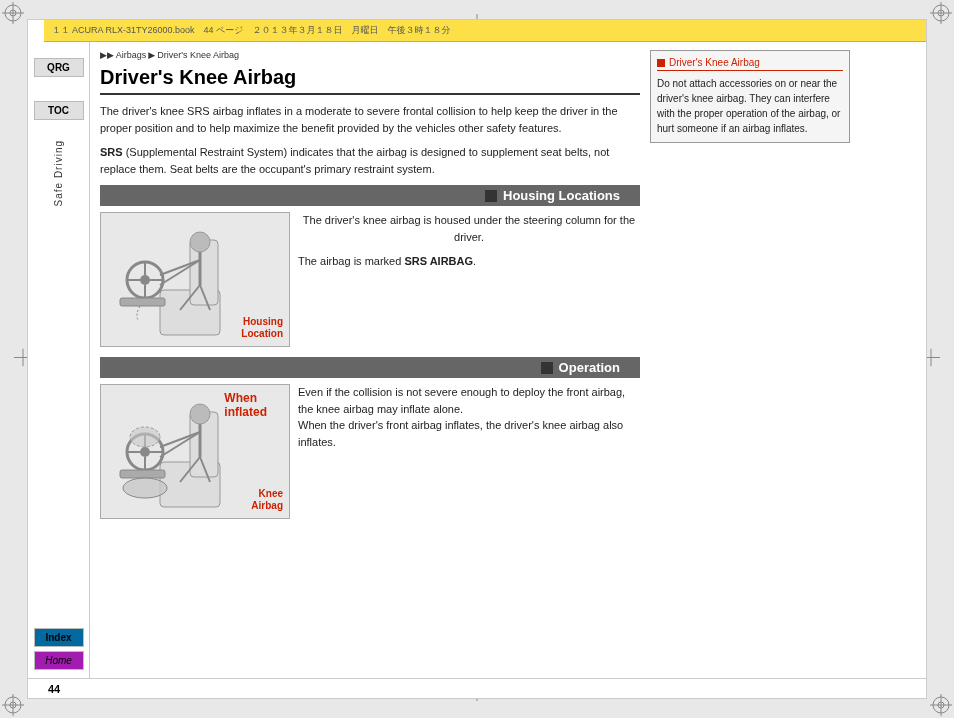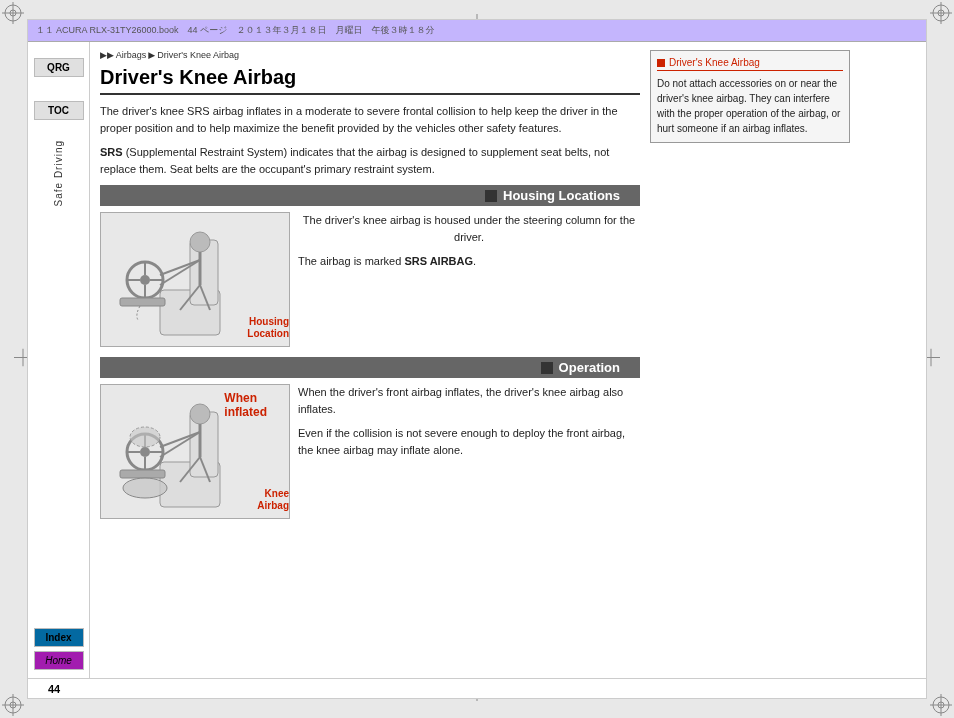--- a/index.html
+++ b/index.html
@@ -30,27 +30,28 @@
       border: 1px solid #ccc;
       position: relative;
       display: flex;
       flex-direction: column;
     }
 
     
     .header-bar {
       height: 22px;
       border-bottom: 1px solid #aaa;
-      background: #c4b5fd;
+      background: #fde047;
       display: flex;
       align-items: center;
       padding: 4px 8px;
       font-size: 9px;
       color: #555;
       justify-content: space-between;
+      margin-left: 16px;
     }
 
     
     .corner-mark {
       position: absolute;
       width: 22px;
       height: 22px;
       display: flex;
       align-items: center;
       justify-content: center;
@@ -225,21 +226,21 @@
       position: relative;
       overflow: hidden;
       display: flex;
       align-items: center;
       justify-content: center;
     }
 
     .diagram-label {
       position: absolute;
       bottom: 6px;
-      right: 0;
+      right: 6px;
       font-size: 10px;
       font-weight: bold;
       color: #cc2200;
       text-align: right;
       line-height: 1.2;
     }
 
     .diagram-label-top {
       position: absolute;
       top: 6px;
@@ -499,22 +500,22 @@
               <div class="diagram-label-top">
                 <span>When</span><br>
                 <span>inflated</span>
               </div>
               <div class="diagram-label">
                 <span>Knee</span><br>
                 <span>Airbag</span>
               </div>
             </div>
             <div class="section-text">
+              <p>Even if the collision is not severe enough to deploy the front airbag, the knee airbag may inflate alone.</p>
               <p style="margin-bottom:8px;">When the driver's front airbag inflates, the driver's knee airbag also inflates.</p>
-              <p>Even if the collision is not severe enough to deploy the front airbag, the knee airbag may inflate alone.</p>
             </div>
           </div>
 
         </div>
 
         <div class="content-right">
           <div class="right-panel">
             <div class="right-panel-title">
               <span class="right-panel-title-square"></span>
               <span>Driver's Knee Airbag</span>

